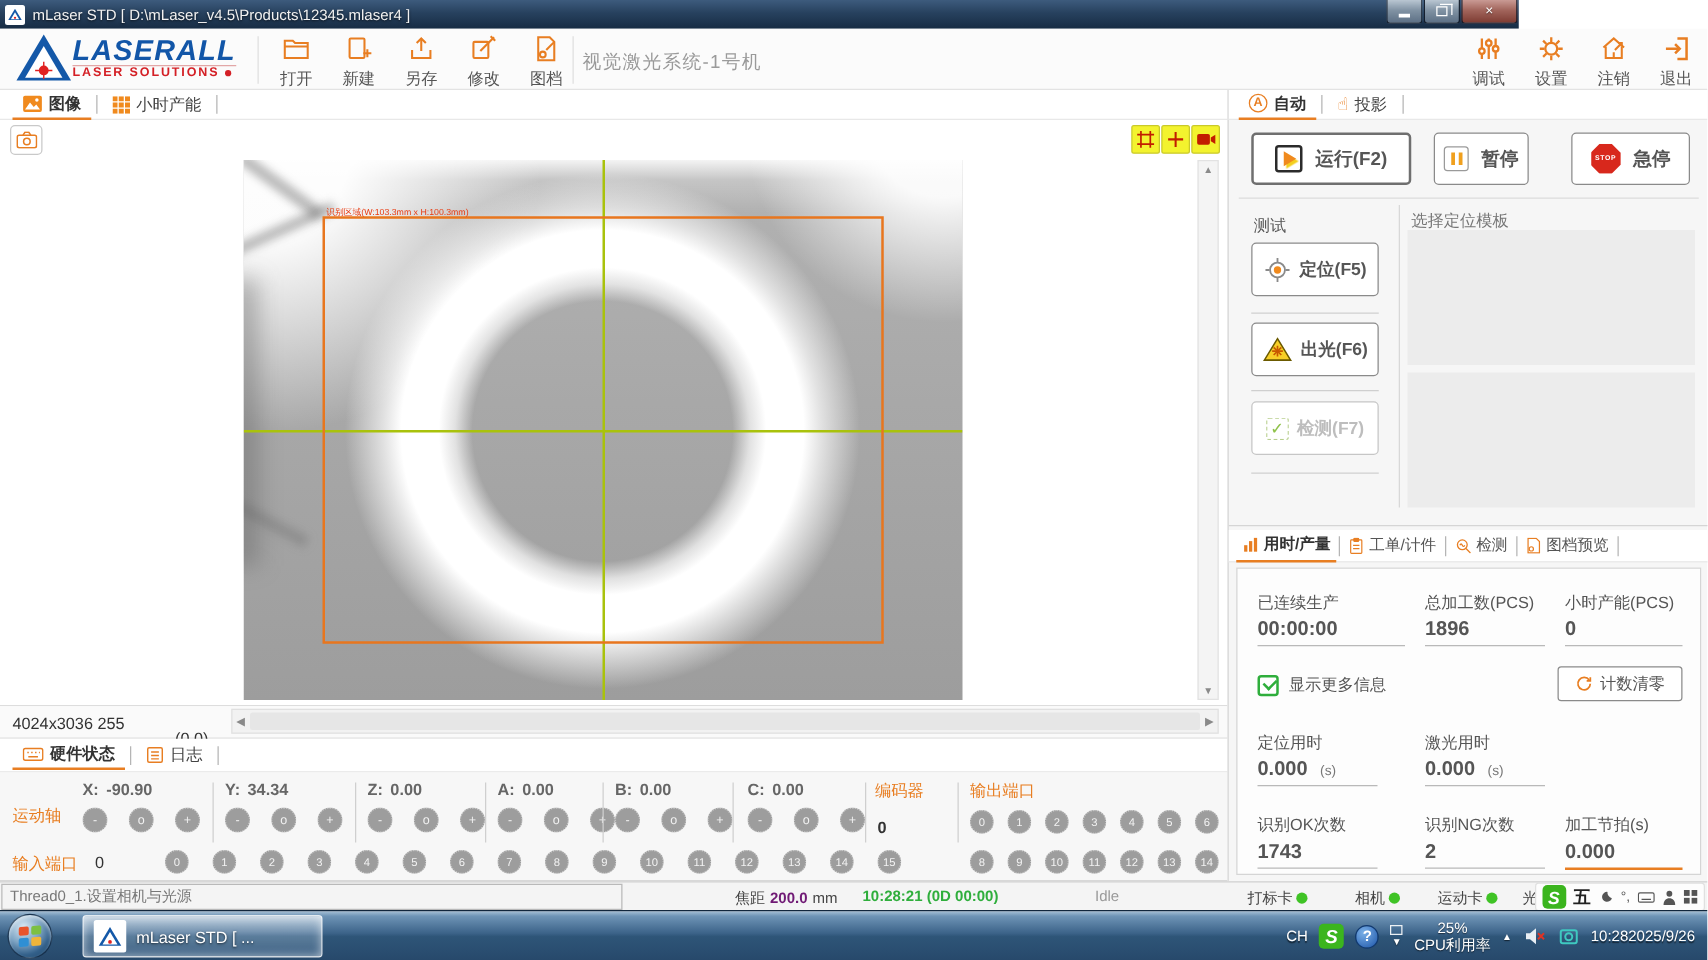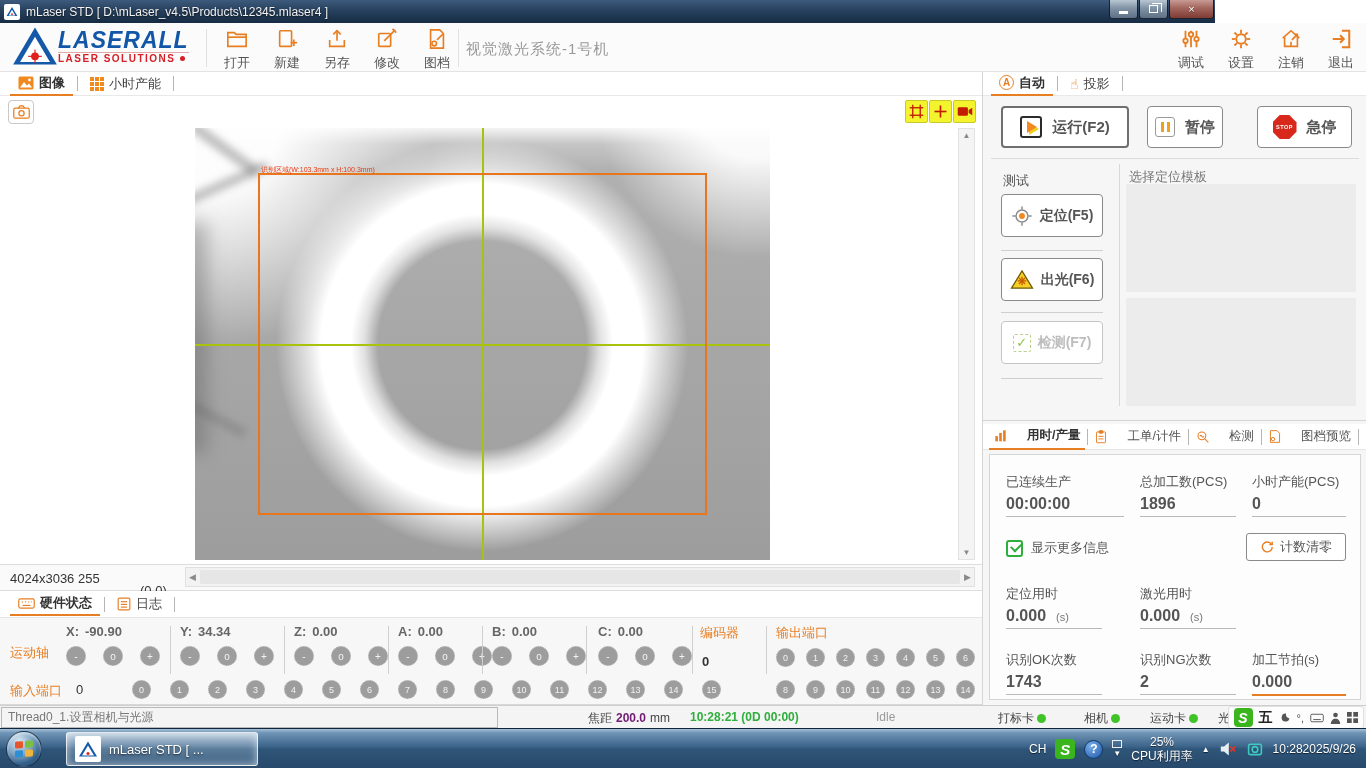--- a/index.html
+++ b/index.html
@@ -118,21 +118,21 @@
   #hr1{position:absolute;left:8px;top:86px;width:368px;height:1px;background:#dcdcdc}
   #testlabel{position:absolute;left:20px;top:100px;color:#555;font-size:13px}
   .testbtn{position:absolute;left:18px;width:102px;height:43px;background:#fff;border:1px solid #8a8a8a;border-radius:4px;display:flex;align-items:center;justify-content:center;gap:7px;font-size:14px;font-weight:bold;color:#555}
   .testbtn.disabled{border-color:#c6c6c6;color:#bdbdbd}
   .tdiv{position:absolute;left:18px;width:102px;height:1px;background:#cfcfcf}
   #tmplsep{position:absolute;left:136px;top:92px;width:1px;height:242px;background:#d8d8d8}
   #tmpllabel{position:absolute;left:146px;top:96px;color:#777;font-size:13px}
   .tmplbox{position:absolute;left:143px;width:230px;height:108px;background:#ececec}
   #hr2{position:absolute;left:0px;top:348px;width:384px;height:1px;background:#d5d5d5}
   #stattabs{position:absolute;left:0;top:352px;width:384px;height:26px;background:#fff;border-bottom:1px solid #e5e5e5;display:flex;align-items:center;padding-left:6px}
-  .stab{display:flex;align-items:center;gap:20px;padding:0 5px;font-size:12.5px;color:#555;height:26px}
+  .stab{display:flex;align-items:center;gap:4px;padding:0 5px;font-size:12.5px;color:#555;height:26px}
   .stab.active{font-weight:bold;color:#333;border-bottom:2px solid #e87e22}
   .stsep{width:1px;height:16px;background:#b5b5b5;margin:0 2px}
   #statsbox{position:absolute;left:6px;top:382px;width:372px;height:246px;background:#fdfdfd;border:1px solid #d5d5d5}
   .slabel{position:absolute;font-size:13px;color:#555}
   .sval{position:absolute;font-size:16px;font-weight:bold;color:#555;border-bottom:1px solid #b9b9b9;min-width:96px;padding-bottom:3px}
   .sunit{font-size:11px;font-weight:normal;color:#777;margin-left:10px}
   #chkrow{position:absolute;left:16px;top:84px;display:flex;align-items:center;gap:8px}
   .chk{width:17px;height:17px;border:2px solid #2fae3c;border-radius:3px;position:relative;background:#fff}
   .chk:after{content:"";position:absolute;left:3px;top:1px;width:8px;height:5px;border-left:2.5px solid #2fae3c;border-bottom:2.5px solid #2fae3c;transform:rotate(-45deg)}
   #resetbtn{position:absolute;right:14px;top:78px;width:100px;height:28px;background:#fff;border:1px solid #8a8a8a;border-radius:3px;display:flex;align-items:center;justify-content:center;gap:6px;font-size:13px;color:#555}

